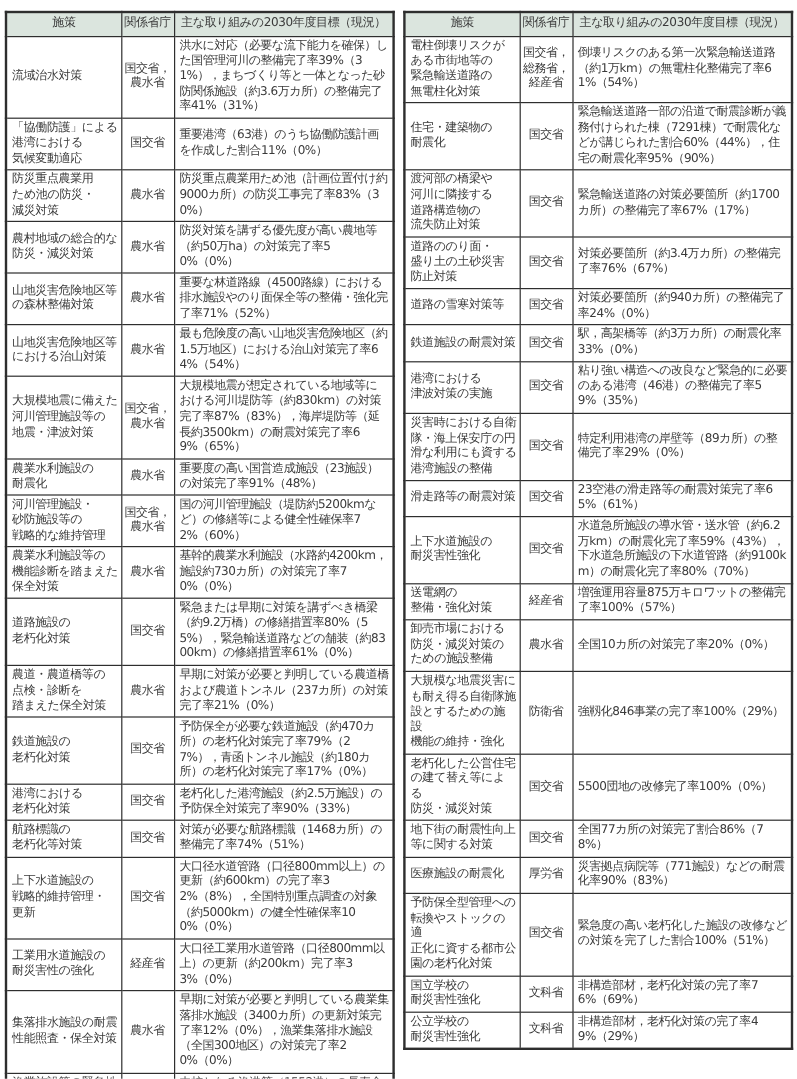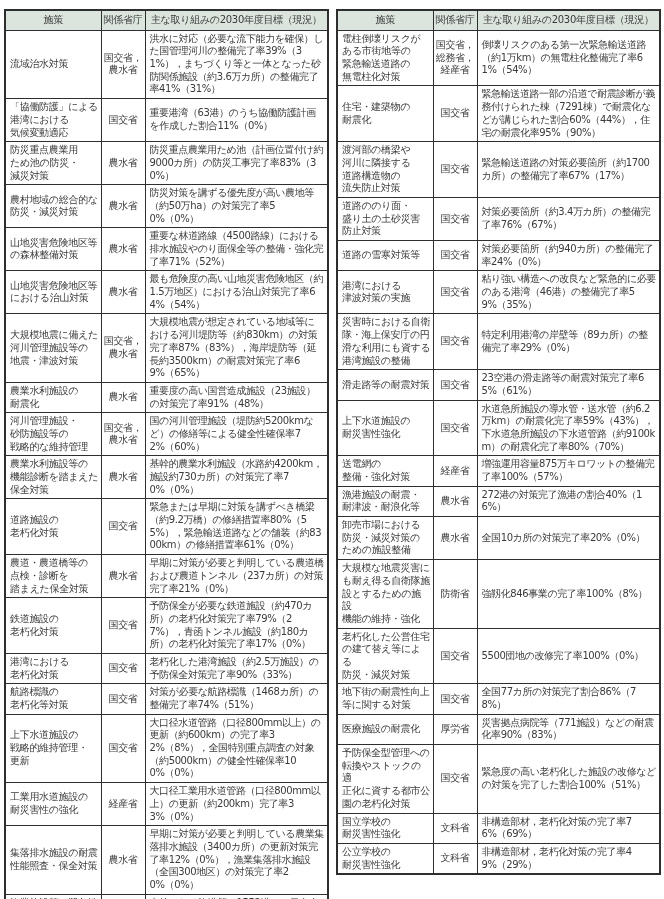--- a/index.html
+++ b/index.html
@@ -245,20 +245,25 @@
 防止対策</td>
           <td class="ministry">国交省</td>
           <td class="goal">対策必要箇所（約3.4万カ所）の整備完了率76%（67%）</td>
         </tr>
         <tr>
           <td class="policy">道路の雪寒対策等</td>
           <td class="ministry">国交省</td>
           <td class="goal">対策必要箇所（約940カ所）の整備完了率24%（0%）</td>
         </tr>
         <tr>
+          <td class="policy">鉄道施設の耐震対策</td>
+          <td class="ministry">国交省</td>
+          <td class="goal">駅，高架橋等（約3万カ所）の耐震化率33%（0%）</td>
+        </tr>
+        <tr>
           <td class="policy">港湾における
 津波対策の実施</td>
           <td class="ministry">国交省</td>
           <td class="goal">粘り強い構造への改良など緊急的に必要のある港湾（46港）の整備完了率59%（35%）</td>
         </tr>
         <tr>
           <td class="policy">災害時における自衛
 隊・海上保安庁の円
 滑な利用にも資する
 港湾施設の整備</td>
@@ -274,41 +279,35 @@
           <td class="policy">上下水道施設の
 耐災害性強化</td>
           <td class="ministry">国交省</td>
           <td class="goal">水道急所施設の導水管・送水管（約6.2万km）の耐震化完了率59%（43%），下水道急所施設の下水道管路（約9100km）の耐震化完了率80%（70%）</td>
         </tr>
         <tr>
           <td class="policy">送電網の
 整備・強化対策</td>
           <td class="ministry">経産省</td>
           <td class="goal">増強運用容量875万キロワットの整備完了率100%（57%）</td>
-        </tr>
-        <tr>
-          <td class="policy">漁港施設の耐震・
-耐津波・耐浪化等</td>
-          <td class="ministry">農水省</td>
-          <td class="goal">272港の対策完了漁港の割合40%（16%）</td>
         </tr>
         <tr>
           <td class="policy">卸売市場における
 防災・減災対策の
 ための施設整備</td>
           <td class="ministry">農水省</td>
           <td class="goal">全国10カ所の対策完了率20%（0%）</td>
         </tr>
         <tr>
           <td class="policy">大規模な地震災害に
 も耐え得る自衛隊施
 設とするための施設
 機能の維持・強化</td>
           <td class="ministry">防衛省</td>
-          <td class="goal">強靱化846事業の完了率100%（8%）</td>
+          <td class="goal">強靱化846事業の完了率100%（29%）</td>
         </tr>
         <tr>
           <td class="policy">老朽化した公営住宅
 の建て替え等による
 防災・減災対策</td>
           <td class="ministry">国交省</td>
           <td class="goal">5500団地の改修完了率100%（0%）</td>
         </tr>
         <tr>
           <td class="policy">地下街の耐震性向上

